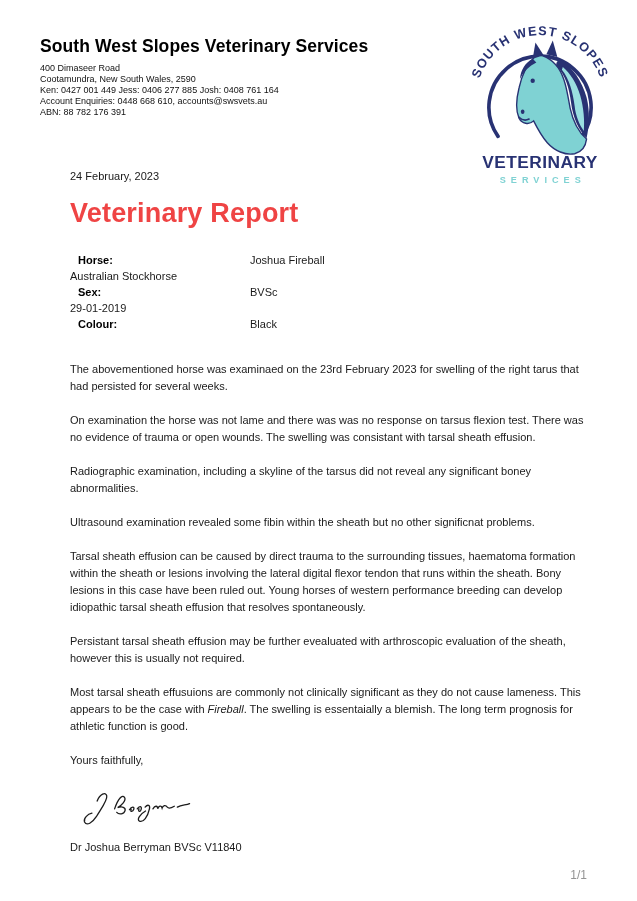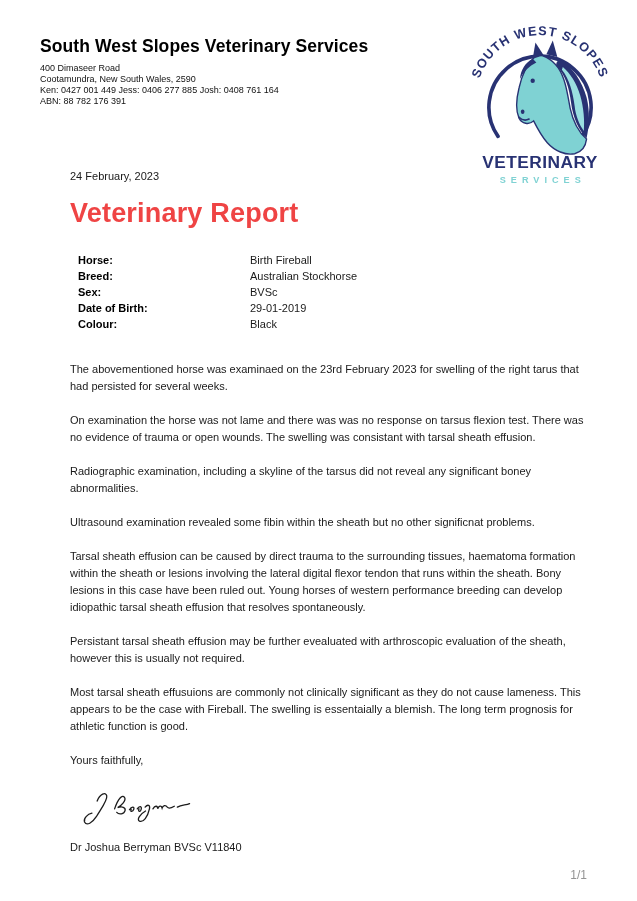--- a/index.html
+++ b/index.html
@@ -22,37 +22,38 @@
   .report-date { font-size:11px; line-height:13px; color:#1a1a1a; }
   .report-title { font-size:27px; font-weight:bold; color:#ef4444; margin:14px 0 0 0; line-height:32px; letter-spacing:0.2px; }
 
   .details { margin-top:23px; font-size:11px; }
   .detail-row { display:flex; line-height:16px; }
   .detail-label { width:180px; font-weight:bold; color:#000;padding-left:8px; }
   .detail-value { color:#1a1a1a; }
 
   .body-text { margin-top:29px; font-size:11px; line-height:17px; color:#1a1a1a; }
   .body-text p { margin:0 0 17px 0; }
-  .italic { }
+  .italic { font-style:italic; }
 
   .signature-block { margin:3px 0 6px 8px; }
   .signoff { font-size:11px; line-height:14px; margin-top:6px; }
 
   .page-indicator { position:absolute; right:50px; bottom:19px; font-size:12px; color:#949494; }
 </style>
 </head>
 <body>
 
 <div class="page">
 
   <div class="letterhead-left">
     <div class="practice-name">South West Slopes Veterinary Services</div>
     <div class="addr-line">400 Dimaseer Road</div>
     <div class="addr-line">Cootamundra, New South Wales, 2590</div>
     <div class="addr-line">Ken: 0427 001 449 Jess: 0406 277 885 Josh: 0408 761 164</div>
+    <div class="addr-line">Account Enquiries: 0448 668 610, accounts@swsvets.au</div>
     <div class="addr-line">ABN: 88 782 176 391</div>
   </div>
 
   <div class="logo-wrap">
     <svg width="146" height="174" viewBox="0 0 160 190" xmlns="http://www.w3.org/2000/svg">
       <defs>
         <path id="arcTop" d="M 10,84 A 70,70 0 0 1 150,84" fill="none"></path>
       </defs>
 
       <path d="M 34,125 A 56,56 0 1 1 126,125" fill="none" stroke="#283273" stroke-width="4" stroke-linecap="round"></path>
@@ -78,32 +79,30 @@
     </svg>
   </div>
 
   <div class="doc-body">
     <div class="report-date">24 February, 2023</div>
     <h1 class="report-title">Veterinary Report</h1>
 
     <div class="details">
       <div class="detail-row">
         <div class="detail-label">Horse:</div>
-        <div class="detail-value">Birth Fireball</div>
+        <div class="detail-value">Joshua Fireball</div>
       </div>
       <div class="detail-row">
-        <div class="detail-label">Breed:</div>
         <div class="detail-value">Australian Stockhorse</div>
       </div>
       <div class="detail-row">
         <div class="detail-label">Sex:</div>
         <div class="detail-value">BVSc</div>
       </div>
       <div class="detail-row">
-        <div class="detail-label">Date of Birth:</div>
         <div class="detail-value">29-01-2019</div>
       </div>
       <div class="detail-row">
         <div class="detail-label">Colour:</div>
         <div class="detail-value">Black</div>
       </div>
     </div>
 
     <div class="body-text">
       <p>The abovementioned horse was examinaed on the 23rd February 2023 for swelling of the right tarus that had persisted for several weeks.</p>

